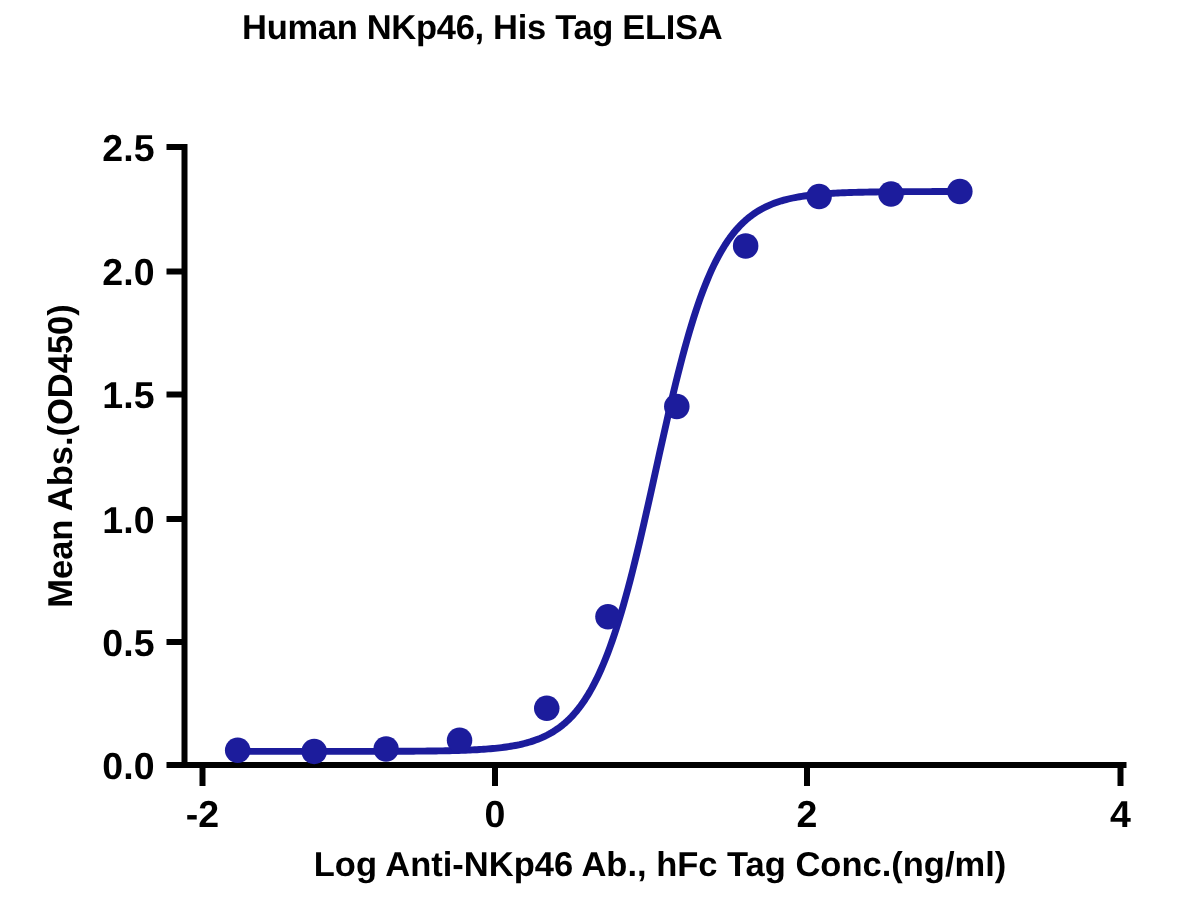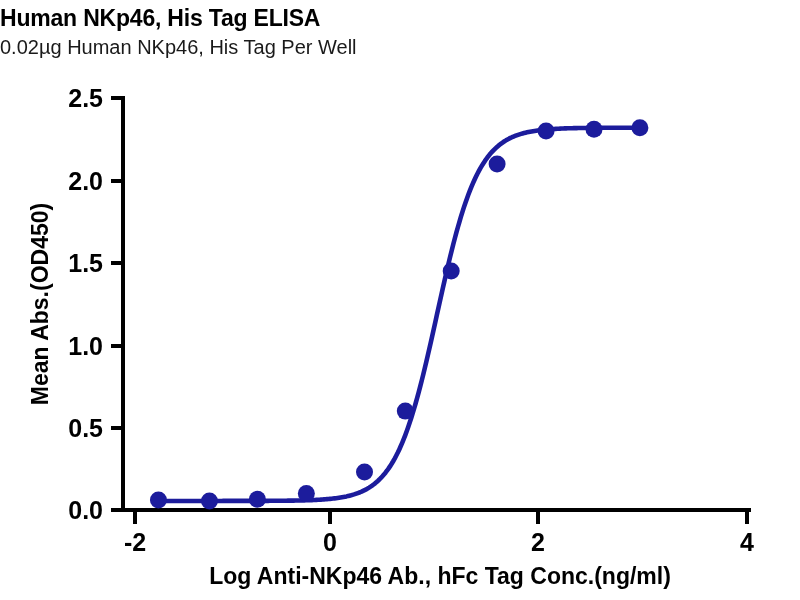--- a/index.html
+++ b/index.html
@@ -19,20 +19,21 @@
     position: relative;
     width: 800px;
     height: 600px;
     background: #ffffff;
   }
   .title-block {
     position: absolute;
     top: 0;
     left: 0;
     width: 643px;
+    text-align: center;
   }
   .chart-title {
     font-size: 23px;
     font-weight: bold;
     letter-spacing: -0.2px;
     margin-top: 4px;
     line-height: 28px;
     color: #000;
   }
   .chart-subtitle {
@@ -80,21 +81,20 @@
     stroke: none;
   }
 </style>
 </head>
 <body>
 
 <div id="figure">
 
   <div class="title-block">
     <div class="chart-title">Human NKp46, His Tag ELISA</div>
-    <div class="chart-subtitle">0.02µg Human NKp46, His Tag Per Well</div>
   </div>
 
   <svg class="plot" width="800" height="600">
 
     <g>
       <path class="axis-line" d="M 123,98 L 123,510"></path>
       <path class="axis-line" d="M 123,510 L 749,510"></path>
     </g>
 
     <g>

